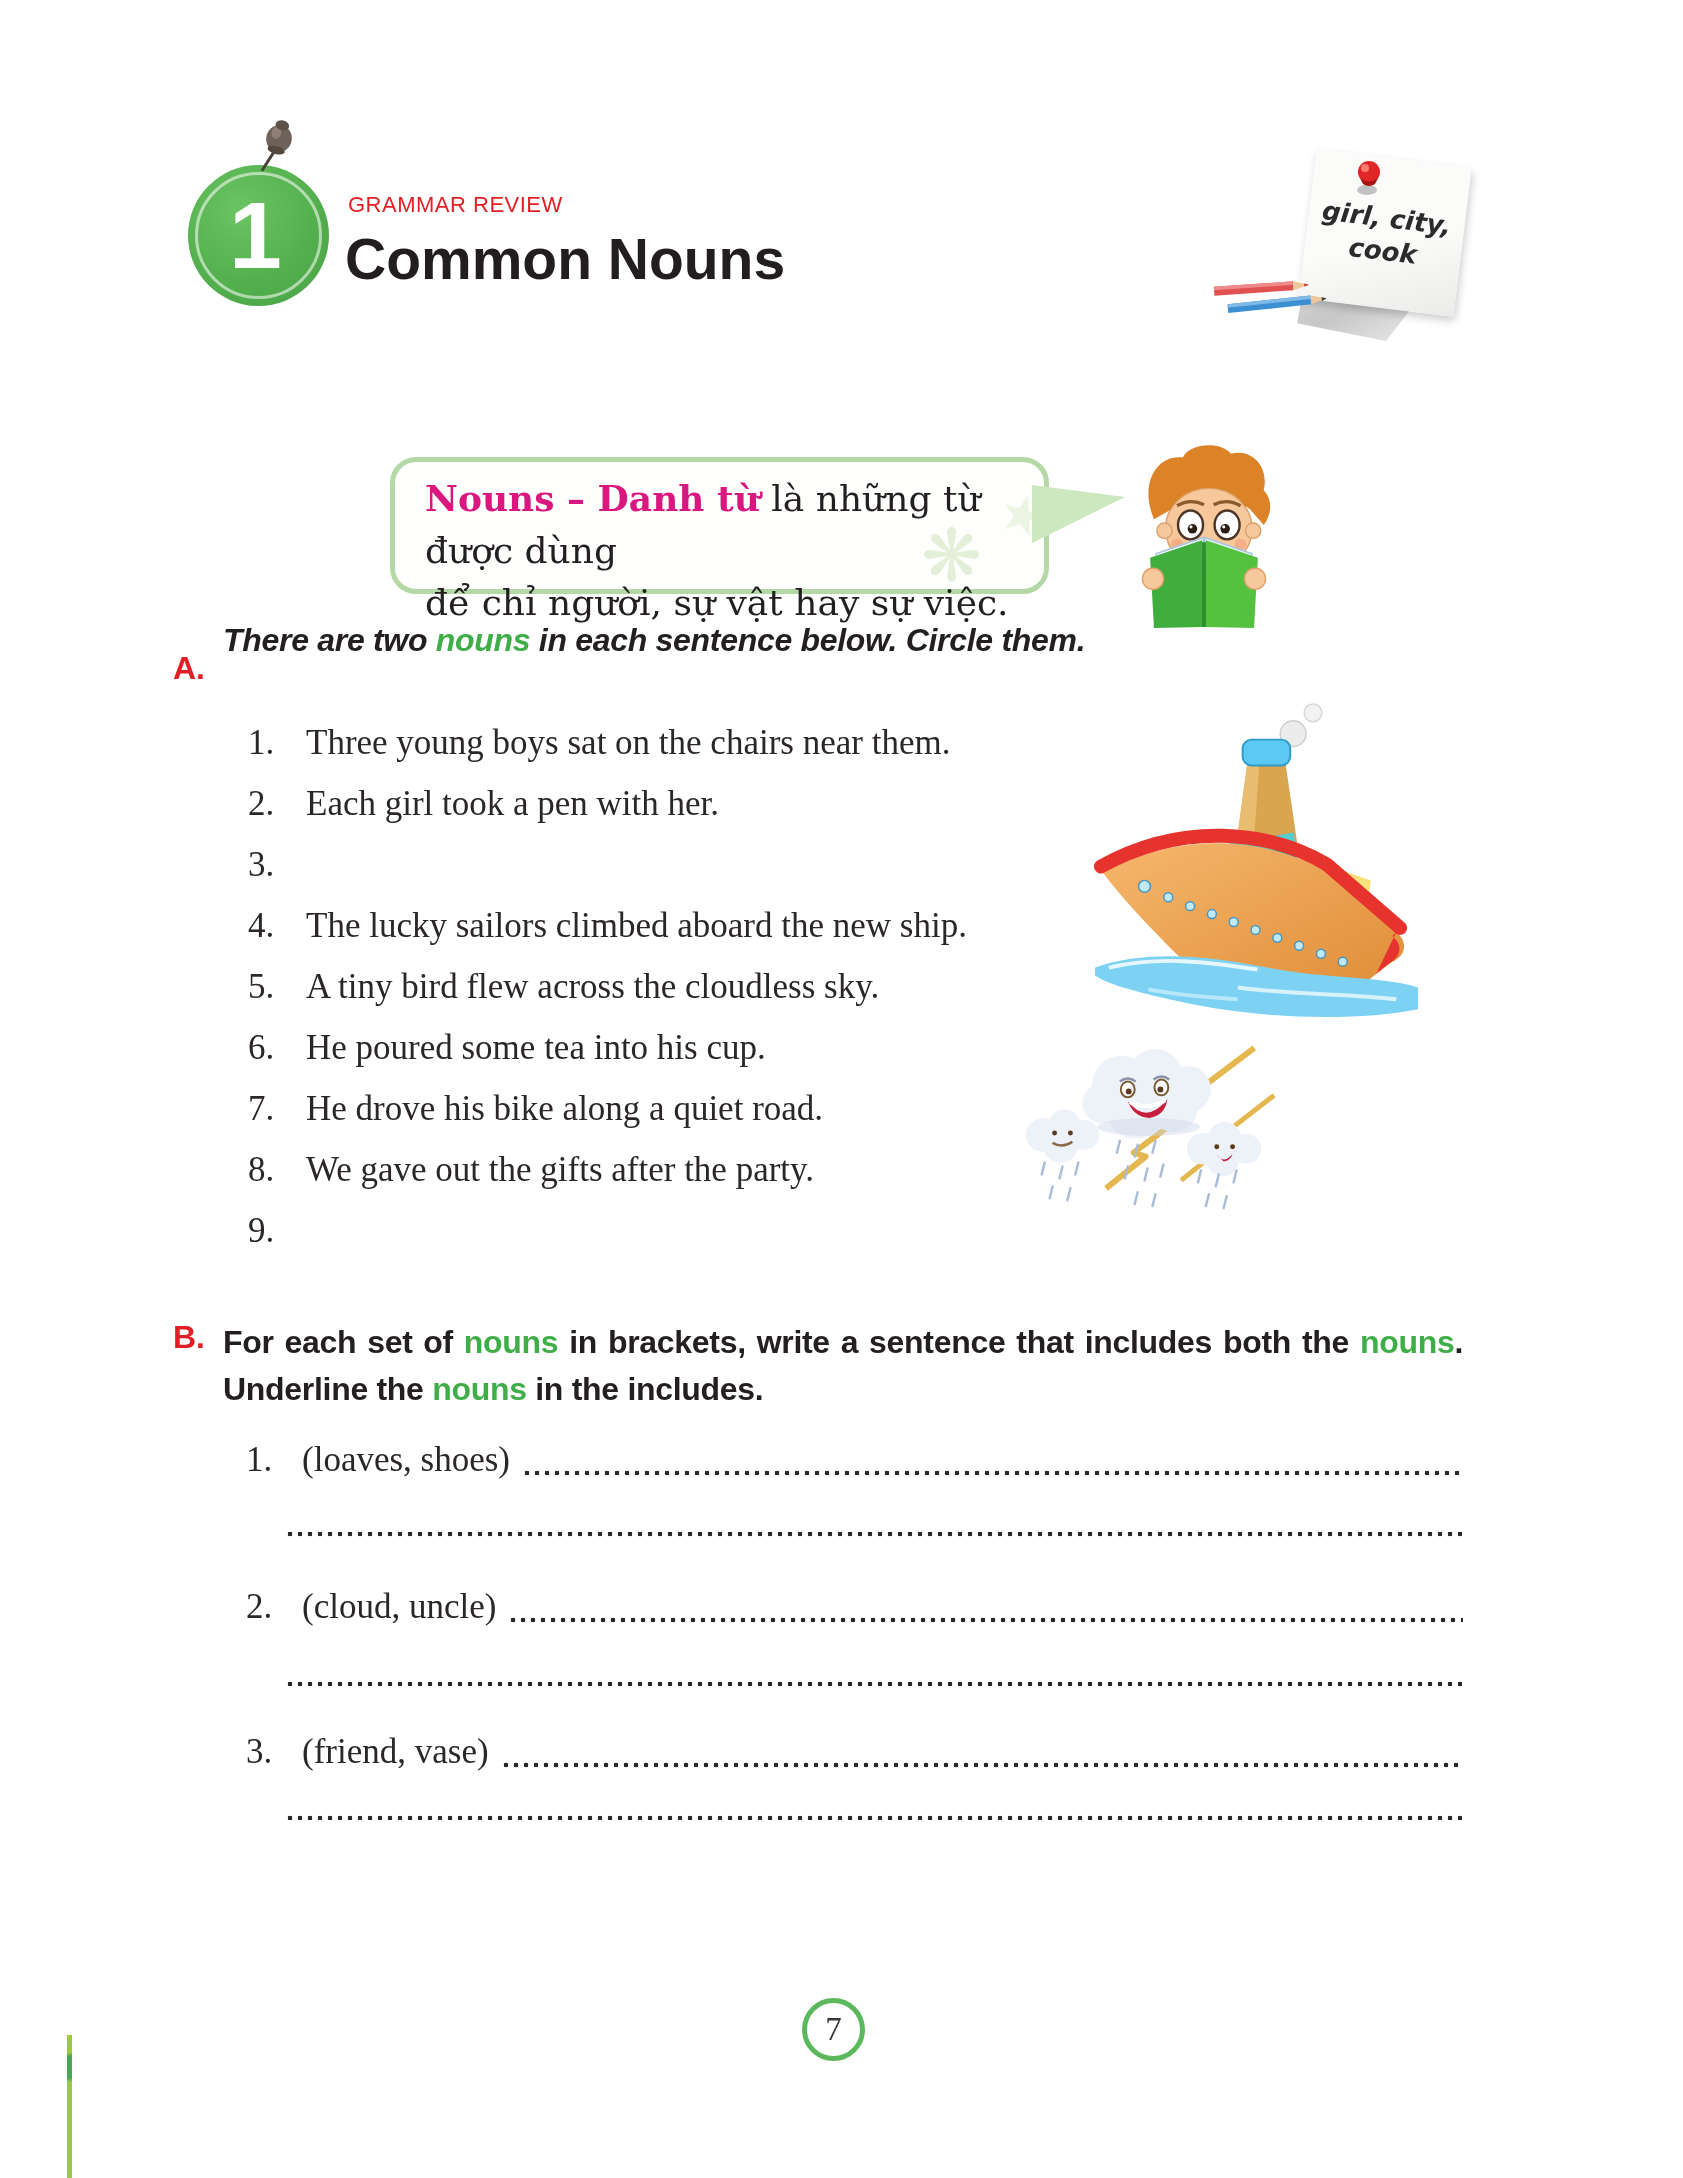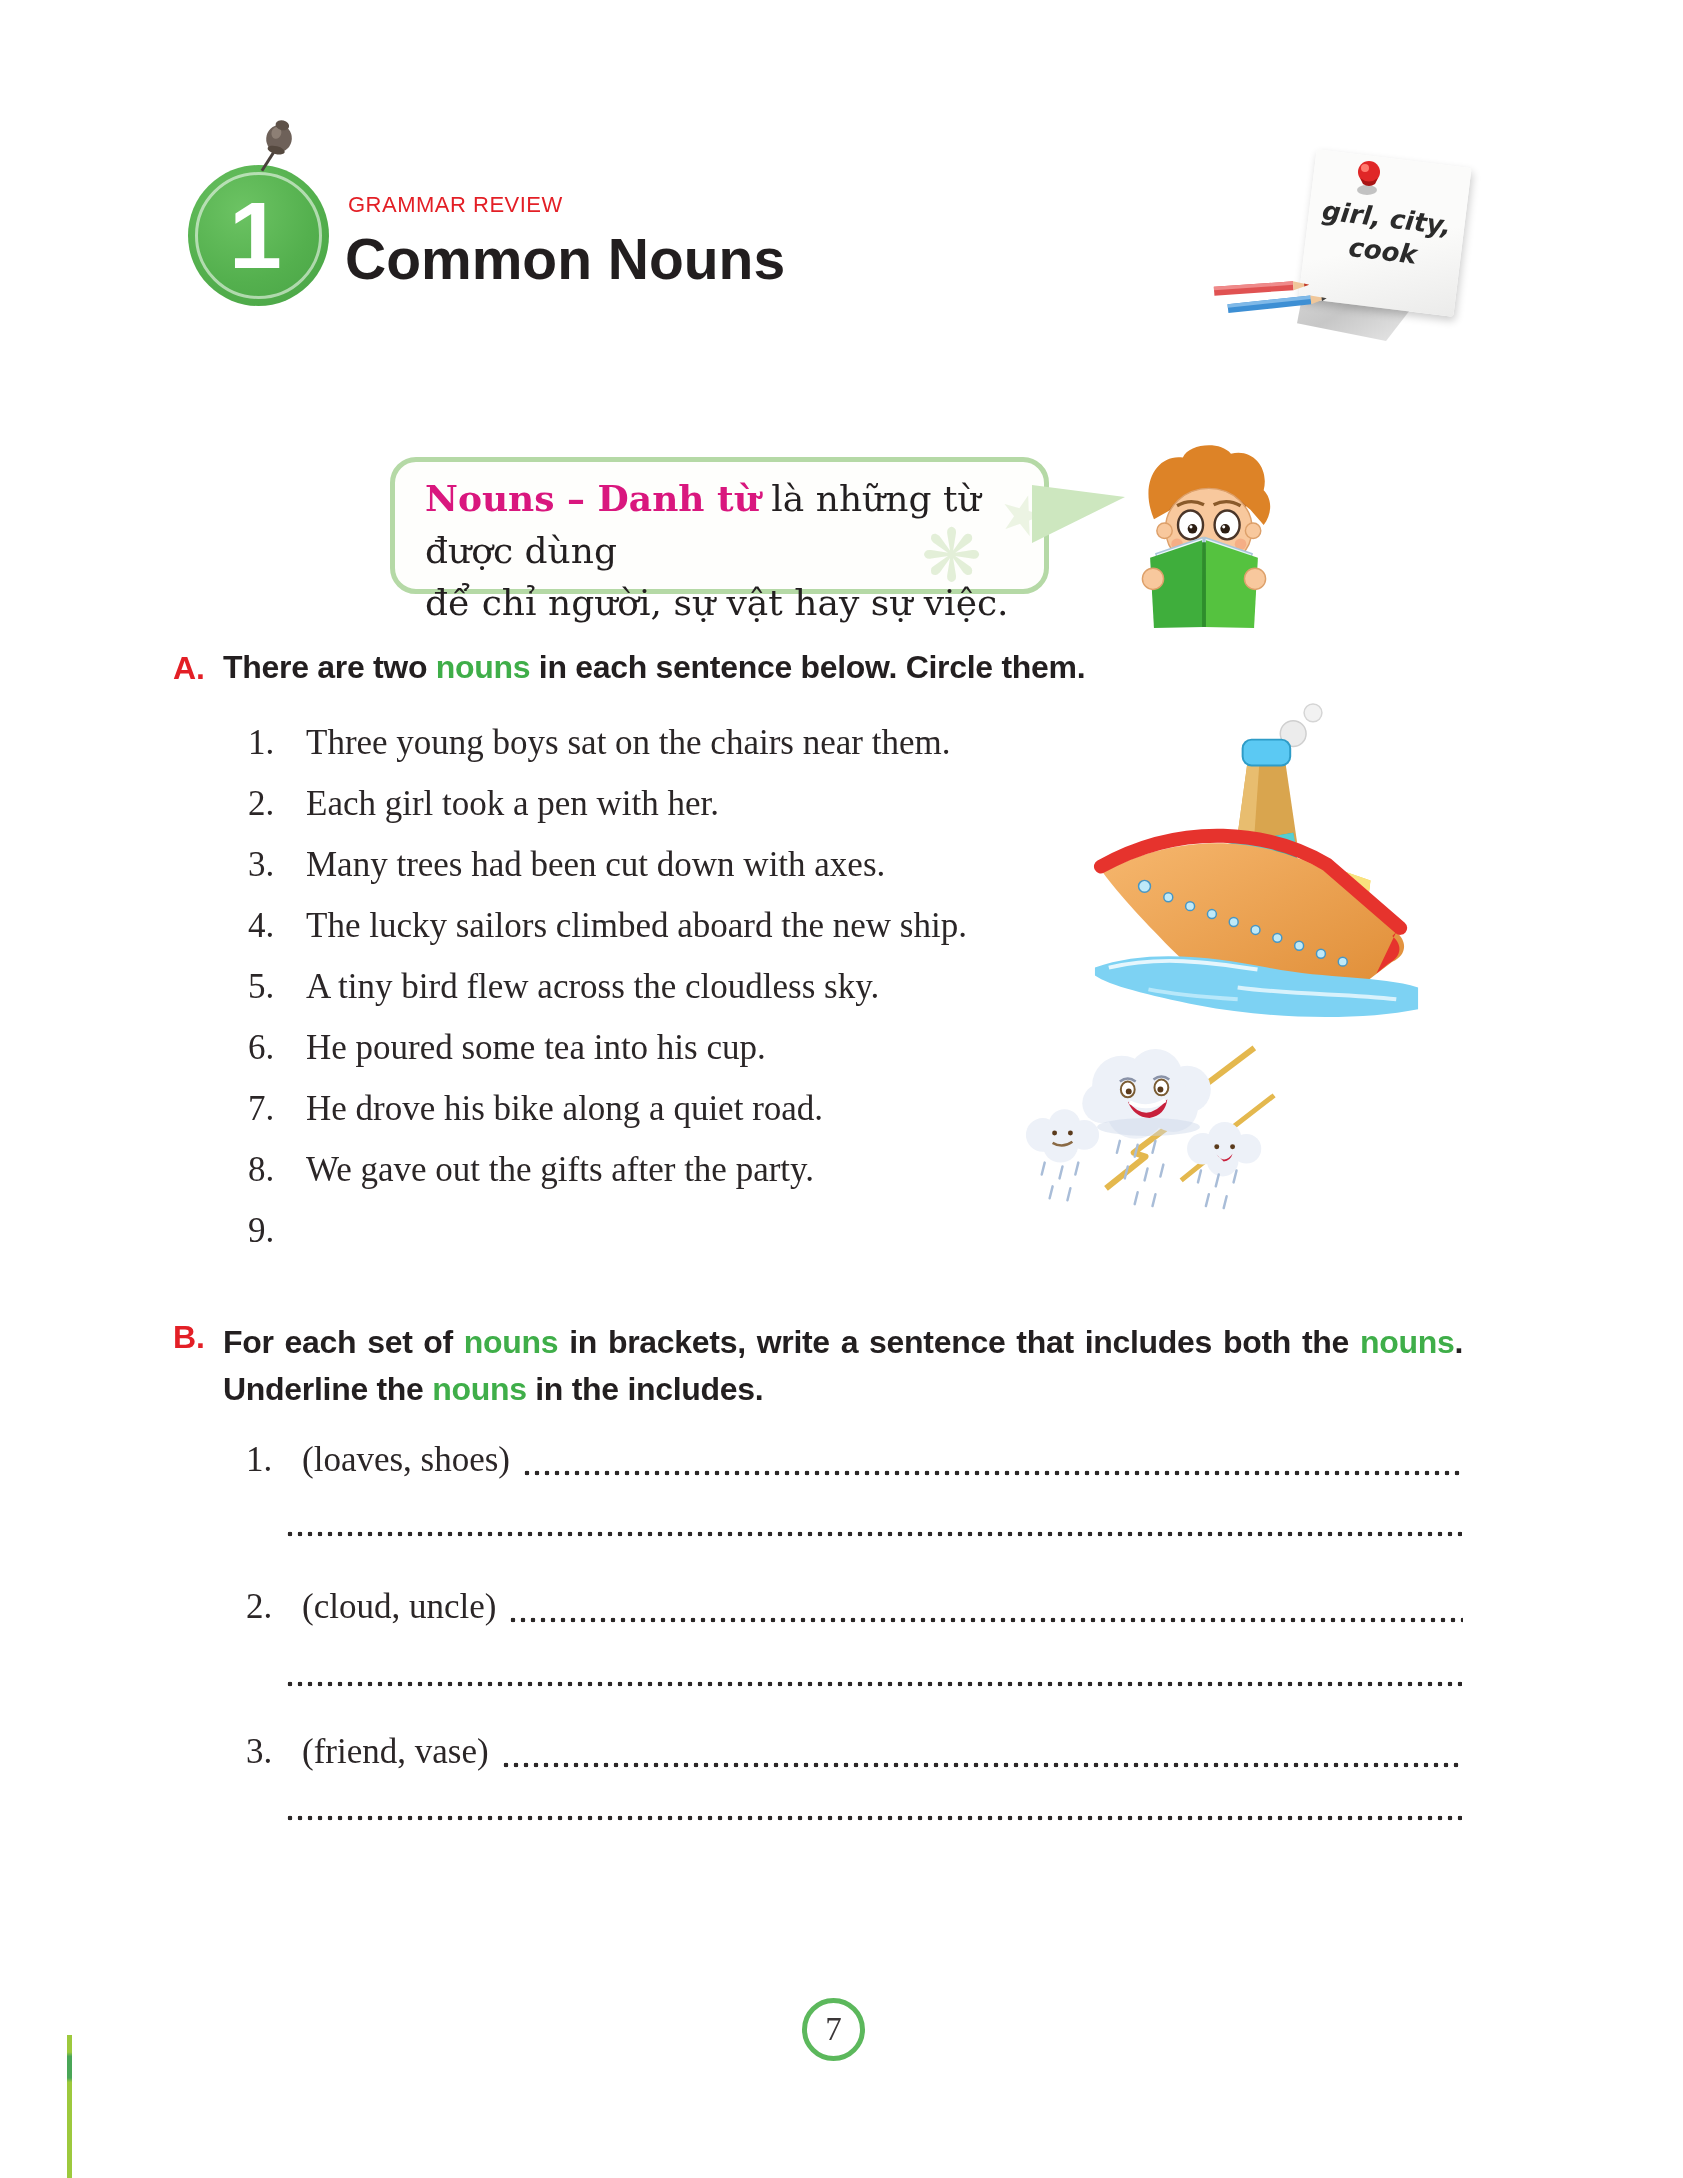--- a/index.html
+++ b/index.html
@@ -40,21 +40,21 @@
                border-top:12px solid transparent;border-bottom:46px solid transparent;}
   .deco-ast{left:916px;top:515px;font-size:73px;color:#e3efd8;line-height:1;}
   .deco-star{left:994px;top:483px;font-size:53px;color:#ecf4e3;transform:rotate(16deg);line-height:1;}
   .boy{left:1127px;top:440px;}
 
   
   .sec-label{font-size:32px;font-weight:700;color:#e31f26;}
   .sec-head{font-size:32px;font-weight:700;color:#231f20;letter-spacing:-0.3px;}
   .green{color:#3fae49;}
   .a-label{left:173px;top:650px;}
-  .a-head{left:223px;top:649px;width:1242px;}
+  .a-head{left:223px;top:622px;width:1242px;font-style:italic;}
   .a-list{left:248px;top:723px;width:1089px;}
   .a-row{display:flex;margin-bottom:21px;font-family:"Liberation Serif",serif;
          font-size:35px;line-height:40px;color:#2b2627;}
   .a-num{width:46px;flex:0 0 46px;}
   .a-txt{padding-left:12px;}
 
   .b-label{left:173px;top:1319px;}
   .b-head{left:223px;top:1319px;width:1240px;line-height:47px;text-align:justify;}
   .b-row{left:246px;width:1217px;display:flex;font-family:"Liberation Serif",serif;
          font-size:35px;line-height:42px;color:#2b2627;}
@@ -162,21 +162,20 @@
     <div class="a-row">
         <span class="a-num">1.</span>
         <span class="a-txt">Three young boys sat on the chairs near them.</span>
       </div>
     <div class="a-row">
         <span class="a-num">2.</span>
         <span class="a-txt">Each girl took a pen with her.</span>
       </div>
     <div class="a-row">
         <span class="a-num">3.</span>
-        <span class="a-txt">Many trees had been cut down with axes.</span>
       </div>
     <div class="a-row">
         <span class="a-num">4.</span>
         <span class="a-txt">The lucky sailors climbed aboard the new ship.</span>
       </div>
     <div class="a-row">
         <span class="a-num">5.</span>
         <span class="a-txt">A tiny bird flew across the cloudless sky.</span>
       </div>
     <div class="a-row">

